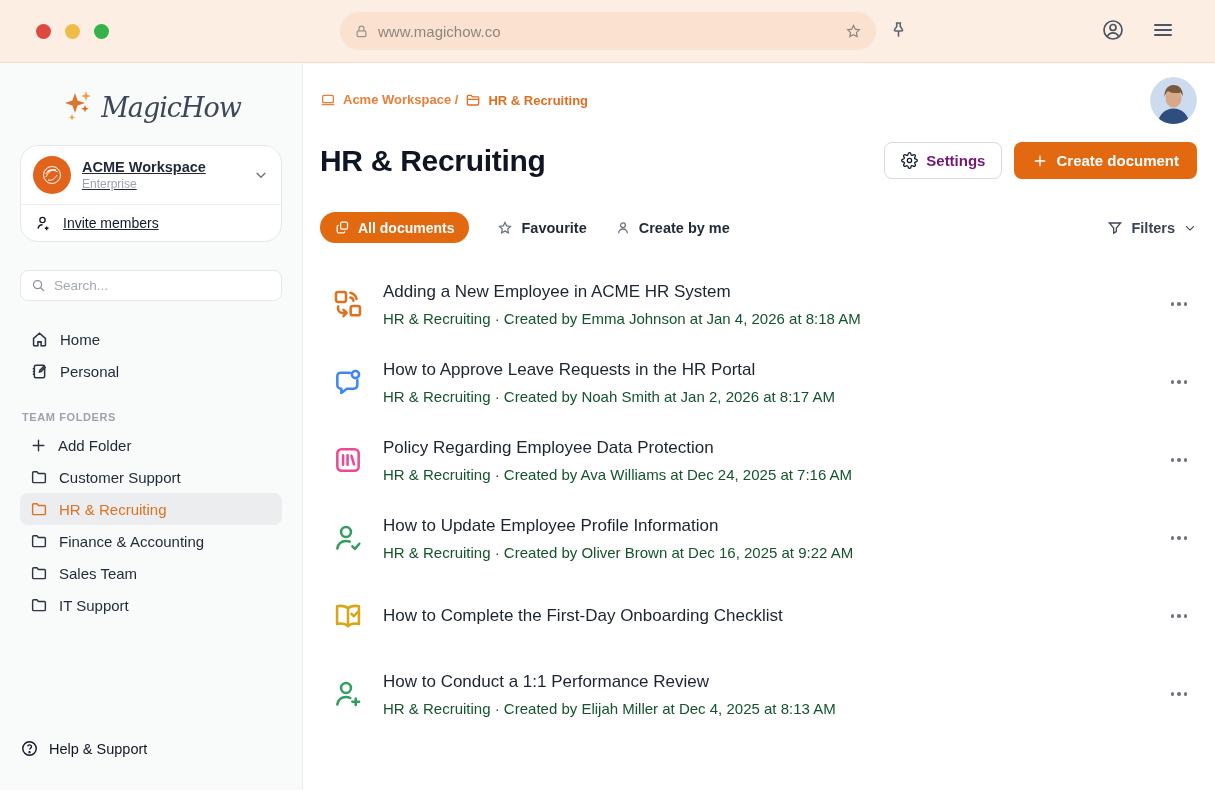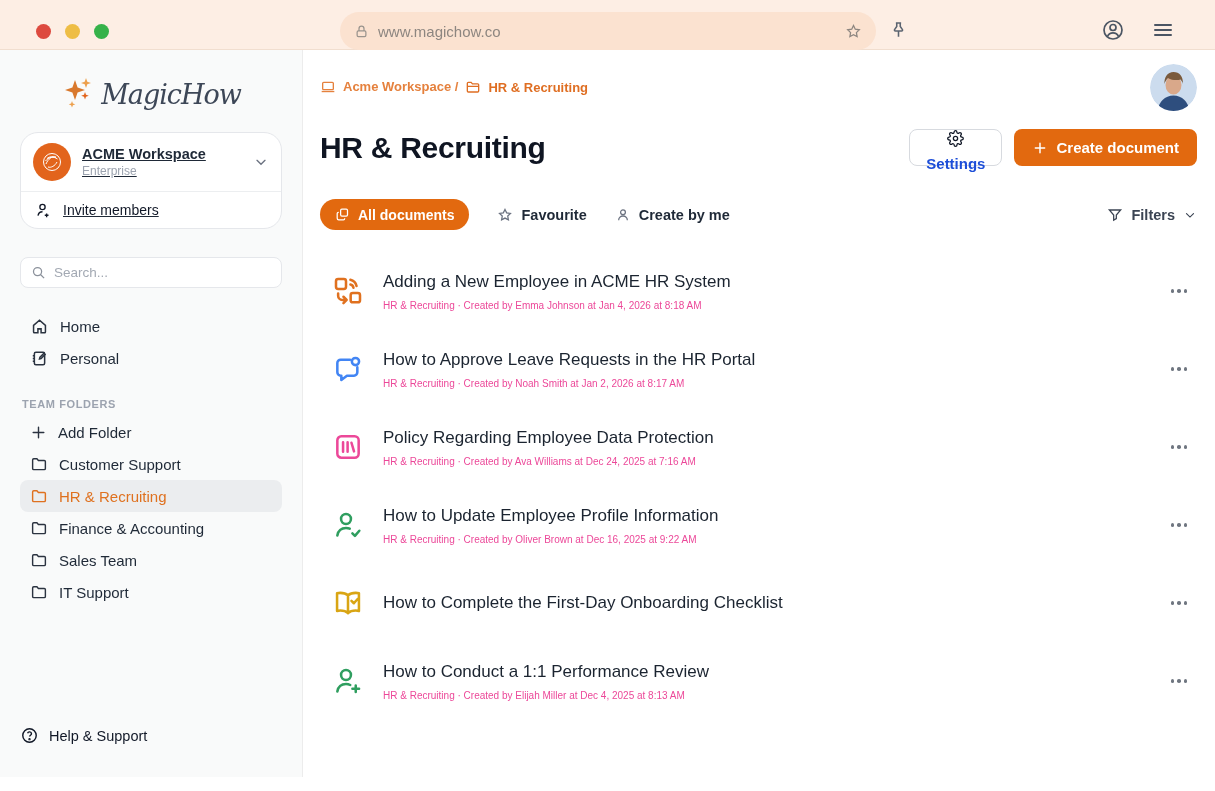--- a/index.html
+++ b/index.html
@@ -1,21 +1,21 @@
 <!DOCTYPE html>
 <html><head>
 <meta charset="utf-8">
 <style>
   * { margin:0; padding:0; box-sizing:border-box; }
   html,body { width:1215px; height:791px; overflow:hidden; }
   body { font-family:"Liberation Sans","DejaVu Sans",sans-serif; background:#fff; color:#1f2937; }
   svg { display:block; }
 
   
-  .topbar { position:relative; height:50px; background:#fdeee4; border-bottom:1px solid #f1decf; }
+  .topbar { position:relative; height:63px; background:#fdeee4; border-bottom:1px solid #f1decf; }
   .traffic { position:absolute; left:36px; top:24px; display:flex; gap:14px; }
   .light { width:15px; height:15px; border-radius:50%; }
   .light.red { background:#dd4a3f; }
   .light.yellow { background:#eebd45; }
   .light.green { background:#36b24a; }
   .urlbar { position:absolute; left:340px; top:12px; width:536px; height:38px; background:#fbe2d0;
             border-radius:19px; display:flex; align-items:center; padding:0 14px; }
   .urlbar .lock { color:#9a948d; margin-right:9px; }
   .urlbar .url { font-size:15px; color:#8d8680; flex:1; }
   .urlbar .star { color:#8d8680; }
@@ -64,40 +64,40 @@
   .breadcrumb { display:flex; align-items:center; gap:7px; margin-top:29px; font-size:13px; font-weight:700; }
   .crumb-ws { color:#e5813d; display:flex; align-items:flex-start; gap:7px; cursor:pointer; }
   .crumb-folder { color:#df6e22; display:flex; align-items:center; gap:7px; cursor:pointer; }
   .user-avatar { position:absolute; right:18px; top:14px; width:47px; height:47px; border-radius:50%;
                  overflow:hidden; cursor:pointer; }
   .header-row { display:flex; align-items:center; margin-top:34px; }
   .page-title { font-size:30px; font-weight:800; color:#0f1522; letter-spacing:-.3px; }
   .header-actions { margin-left:auto; display:flex; gap:12px; }
   .btn { display:flex; align-items:center; gap:8px; height:37px; border-radius:8px; font-size:15px;
          font-weight:700; cursor:pointer; border:none; font-family:inherit; }
-  .btn-settings { background:#fff; border:1px solid #d7dadf; color:#1d4ed8; padding:0 16px;flex-direction:column; }
+  .btn-settings { background:#fff; border:1px solid #d7dadf; color:#701a75; padding:0 16px; }
   .btn-create { background:#e2690f; color:#fff; padding:0 18px; }
 
   
   .filter-row { display:flex; align-items:center; margin-top:33px; }
   .pill { display:flex; align-items:center; gap:8px; height:31px; padding:0 15px; border-radius:16px;
           background:#e2690f; color:#fff; font-size:14px; font-weight:600; cursor:pointer; }
   .filter-link { display:flex; align-items:center; gap:8px; margin-left:28px; font-size:14.5px; font-weight:600;
                  color:#1f2937; cursor:pointer; }
   .filter-link .ic { color:#6b7280; }
   .filters-dd { margin-left:auto; display:flex; align-items:center; gap:8px; font-size:14.5px; font-weight:600;
                 color:#3b4453; cursor:pointer; }
 
   
   .doc-list { margin-top:22px; }
   .doc-row { display:flex; align-items:center; height:78px; padding:0 4px 0 12px; cursor:pointer; }
   .doc-icon { width:34px; margin-right:17px; flex-shrink:0; }
   .doc-text { flex:1; min-width:0; }
   .doc-title { font-size:17px; font-weight:500; color:#1b2430; }
-  .doc-meta { font-size:10px; color:#ec4899; margin-top:8px; }
+  .doc-meta { font-size:15px; color:#14532d; margin-top:8px; }
   .doc-more { display:flex; gap:3px; padding:8px 6px; cursor:pointer; }
   .doc-more .dot { width:3.5px; height:3.5px; border-radius:50%; background:#6f7680; }
 </style>
 </head>
 <body>
 
 <div class="topbar">
   <div class="traffic">
     <div class="light red"></div>
     <div class="light yellow"></div>

